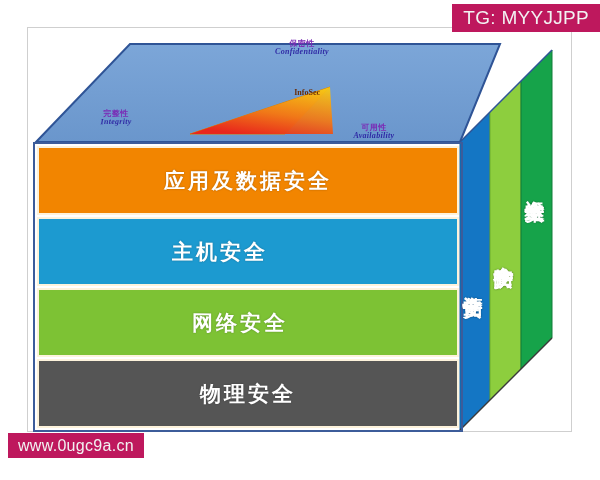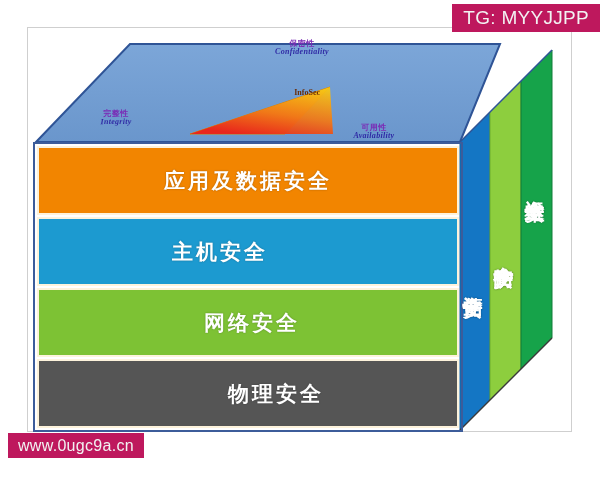--- a/index.html
+++ b/index.html
@@ -199,22 +199,22 @@
     <span class="en">Integrity</span>
   </div>
   <div class="cia cia-avail">
     <span class="zh">可用性</span>
     <span class="en">Availability</span>
   </div>
   <div class="tri-label">InfoSec</div>
 
   <div class="layer-label" style="left:38px; top:147px; width:420px; height:67px;">应用及数据安全</div>
   <div class="layer-label" style="left:38px; top:218px; width:364px; height:67px;">主机安全</div>
-  <div class="layer-label" style="left:42px; top:289px; width:420px; height:67px;">网络安全</div>
-  <div class="layer-label" style="left:38px; top:360px; width:420px; height:67px;margin-left:28px;">物理安全</div>
+  <div class="layer-label" style="left:30px; top:289px; width:420px; height:67px;">网络安全</div>
+  <div class="layer-label" style="left:38px; top:360px; width:420px; height:67px;">物理安全</div>
 
   <div class="side-label" style="left:458px; top:226px; height:110px; width:26px;">安全评估</div>
   <div class="side-label" style="left:489px; top:196px; height:110px; width:26px;">安全防护</div>
   <div class="side-label" style="left:520px; top:130px; height:110px; width:26px;">安全运维</div>
 
   <div class="wm wm-tg">TG: MYYJJPP</div>
   <div class="wm wm-site">www.0ugc9a.cn</div>
 
 </div>
 

